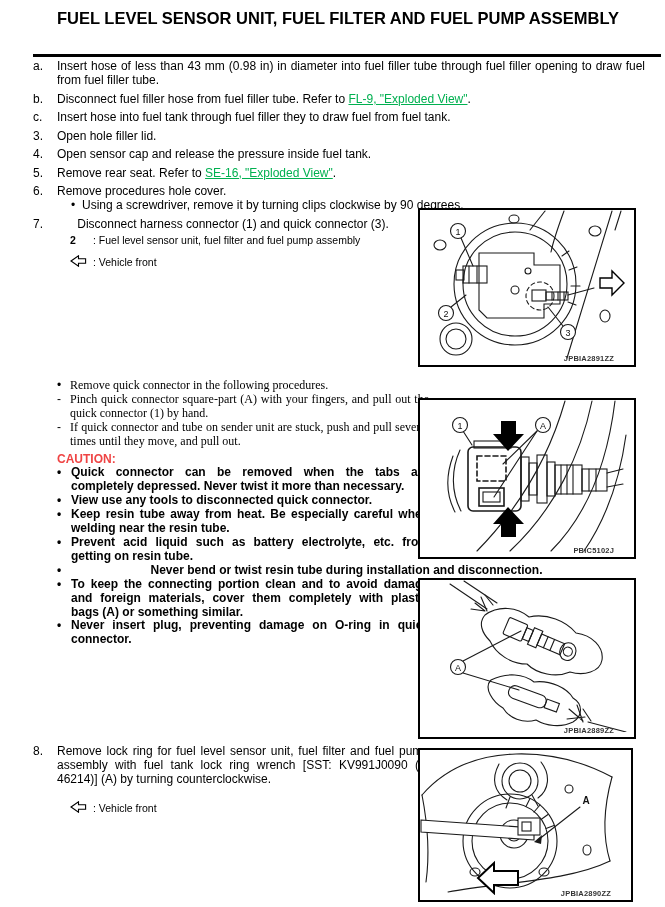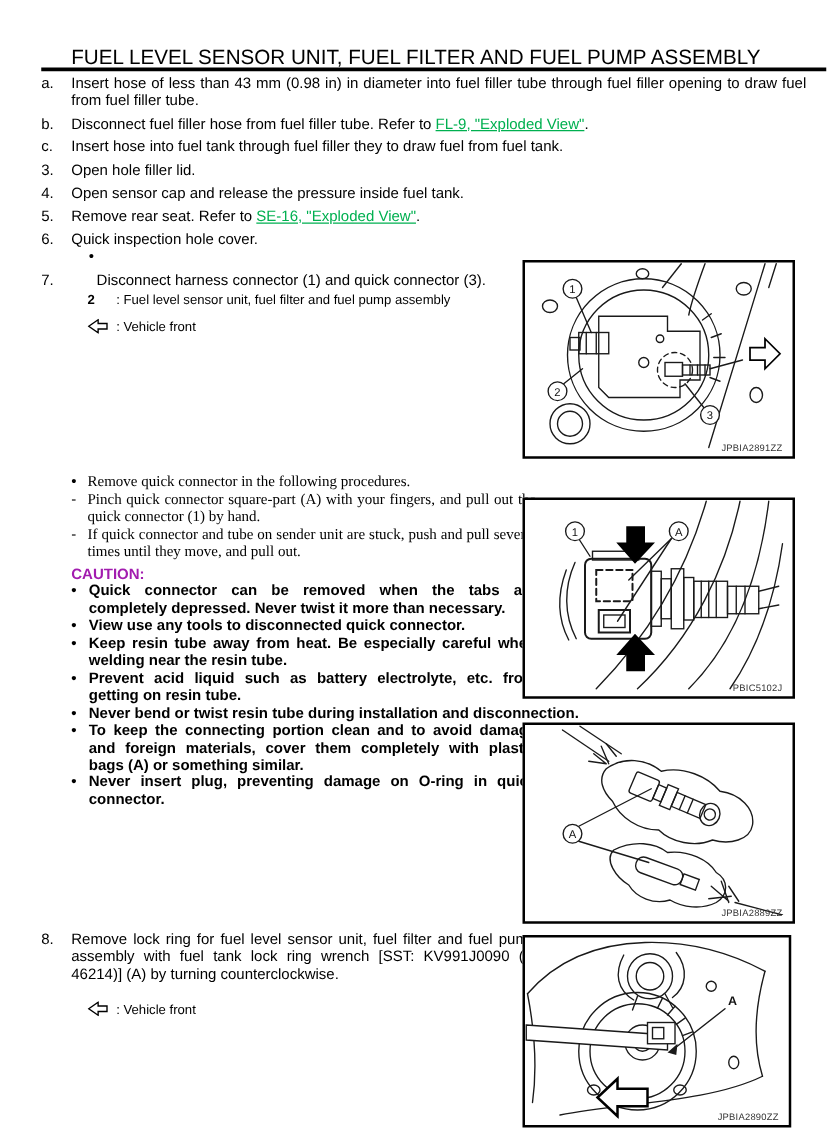--- a/index.html
+++ b/index.html
@@ -2,21 +2,21 @@
 <html><head>
 <meta charset="utf-8">
 <style>
   html,body { margin:0; padding:0; background:#fff; }
   .page {
     position:relative; width:665px; height:907px; background:#ffffff;
     font-family:"Liberation Sans", sans-serif; color:#000; overflow:hidden;
   }
   .title {
     position:absolute; top:9px; left:57px;
-    font-size:16.5px; font-weight:normal; white-space:nowrap; letter-spacing:0px;margin-top:28px;
+    font-size:16.5px; font-weight:bold; white-space:nowrap; letter-spacing:0px;
   }
   .subtitle { position:absolute; top:36px; left:33px; font-size:12.5px; }
   .rule { position:absolute; top:54px; left:33px; width:628px; height:3px; background:#000; }
 
   .steps { position:absolute; top:59px; left:33px; width:612px; font-size:12px; line-height:14px; }
   .step { display:flex; margin-bottom:4.5px; }
   .step .marker { width:24px; flex:none; }
   .step .body { width:588px; text-align:justify; }
   .step .body.narrow { width:352px; text-align:center; }
   .sub-line { display:flex; margin-left:14px; }
@@ -28,36 +28,36 @@
   .legend-row { display:flex; align-items:center; height:12px; margin-bottom:10px; }
   .legend-key { width:23px; flex:none; font-weight:bold; }
   .legend-arrow { width:23px; flex:none; }
   .legend1 { top:234px; }
   .legend2 { top:802px; }
 
   .proc { position:absolute; top:379px; left:57px; width:372px; font-size:12px; line-height:13.9px; }
   .proc-item { display:flex; }
   .proc-item .pm { width:13px; flex:none; }
   .proc-item .pt { flex:1; text-align:justify;font-family:Liberation Serif, serif; }
-  .caution-label { color:#a21caf; font-weight:bold; margin-top:4px; }
+  .caution-label { color:#ef4444; font-weight:bold; margin-top:4px; }
   .caution-item { display:flex; font-weight:bold; }
   .caution-item .pm { width:14px; flex:none; }
   .caution-item .pt { flex:1; text-align:justify; }
   .caution-item.wide { width:565px; }
-  .caution-item.wide .pt { text-align:left; white-space:nowrap; }
+  .caution-item.wide .pt { text-align:center; white-space:nowrap; }
 
   .step8 { position:absolute; top:744px; left:33px; width:396px; font-size:12px; line-height:14px; display:flex; }
   .step8 .marker { width:24px; flex:none; }
   .step8 .body { width:372px; text-align:justify; }
 
   .fig { position:absolute; border:2.5px solid #000; background:#fff; }
   .fig svg { display:block; }
   .fig-code {
-    position:absolute; right:8px; bottom:2px;
-    font-size:7.5px; font-weight:normal; color:#333; letter-spacing:0.2px;
+    position:absolute; right:20px; bottom:2px;
+    font-size:7.5px; font-weight:bold; color:#333; letter-spacing:0.2px;
   }
   .fig1 { left:418px; top:208px; width:214px; height:155px; }
   .fig2 { left:418px; top:398px; width:214px; height:157px; }
   .fig3 { left:418px; top:578px; width:214px; height:157px; }
   .fig4 { left:418px; top:748px; width:211px; height:150px; }
 
   svg text.co { font-family:"Liberation Sans", sans-serif; font-size:9px; fill:#111; text-anchor:middle; }
   svg text.plain { font-family:"Liberation Sans", sans-serif; font-size:10px; fill:#111; text-anchor:middle; font-weight:bold; }
 </style>
 </head>
@@ -89,23 +89,24 @@
       <span class="marker">4.</span>
       <span class="body">Open sensor cap and release the pressure inside fuel tank.</span>
     </div>
     <div class="step">
       <span class="marker">5.</span>
       <span class="body"><span>Remove rear seat. Refer to </span><a class="reflink">SE-16, "Exploded View"</a><span>.</span></span>
     </div>
     <div class="step">
       <span class="marker">6.</span>
       <span class="body">
-        <span>Quick inspection hole cover.</span>
+        <span>Remove procedures hole cover.</span>
         <span class="sub-line">
             <span class="sm">•</span>
+            <span>Using a screwdriver, remove it by turning clips clockwise by 90 degrees.</span>
           </span>
       </span>
     </div>
     <div class="step">
       <span class="marker">7.</span>
       <span class="body narrow">Disconnect harness connector (1) and quick connector (3).</span>
     </div>
   </div>
 
   <div class="legend legend1">

